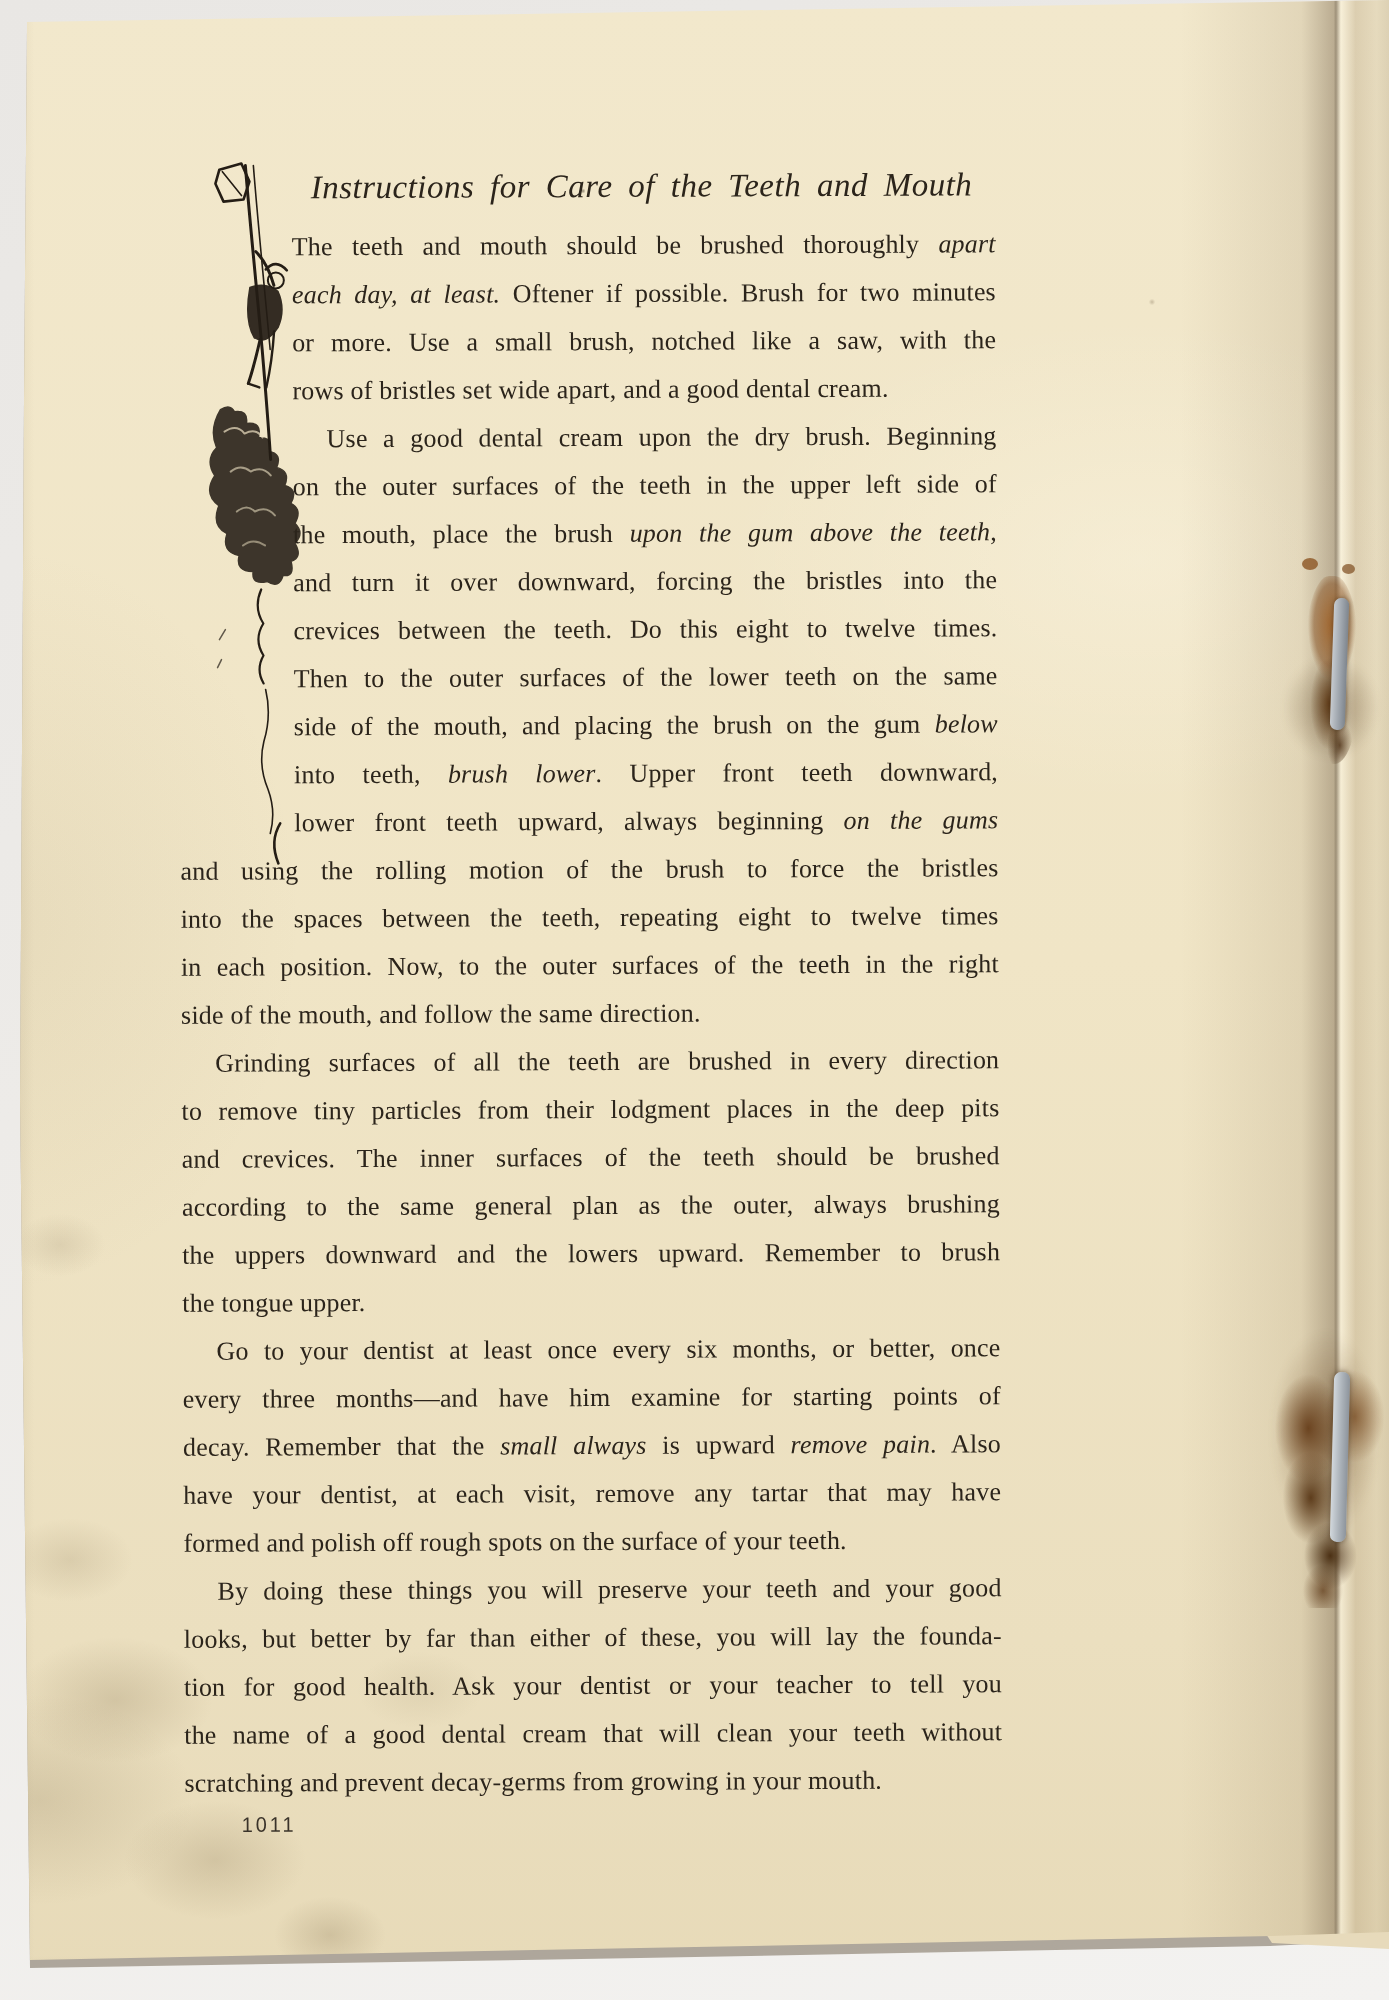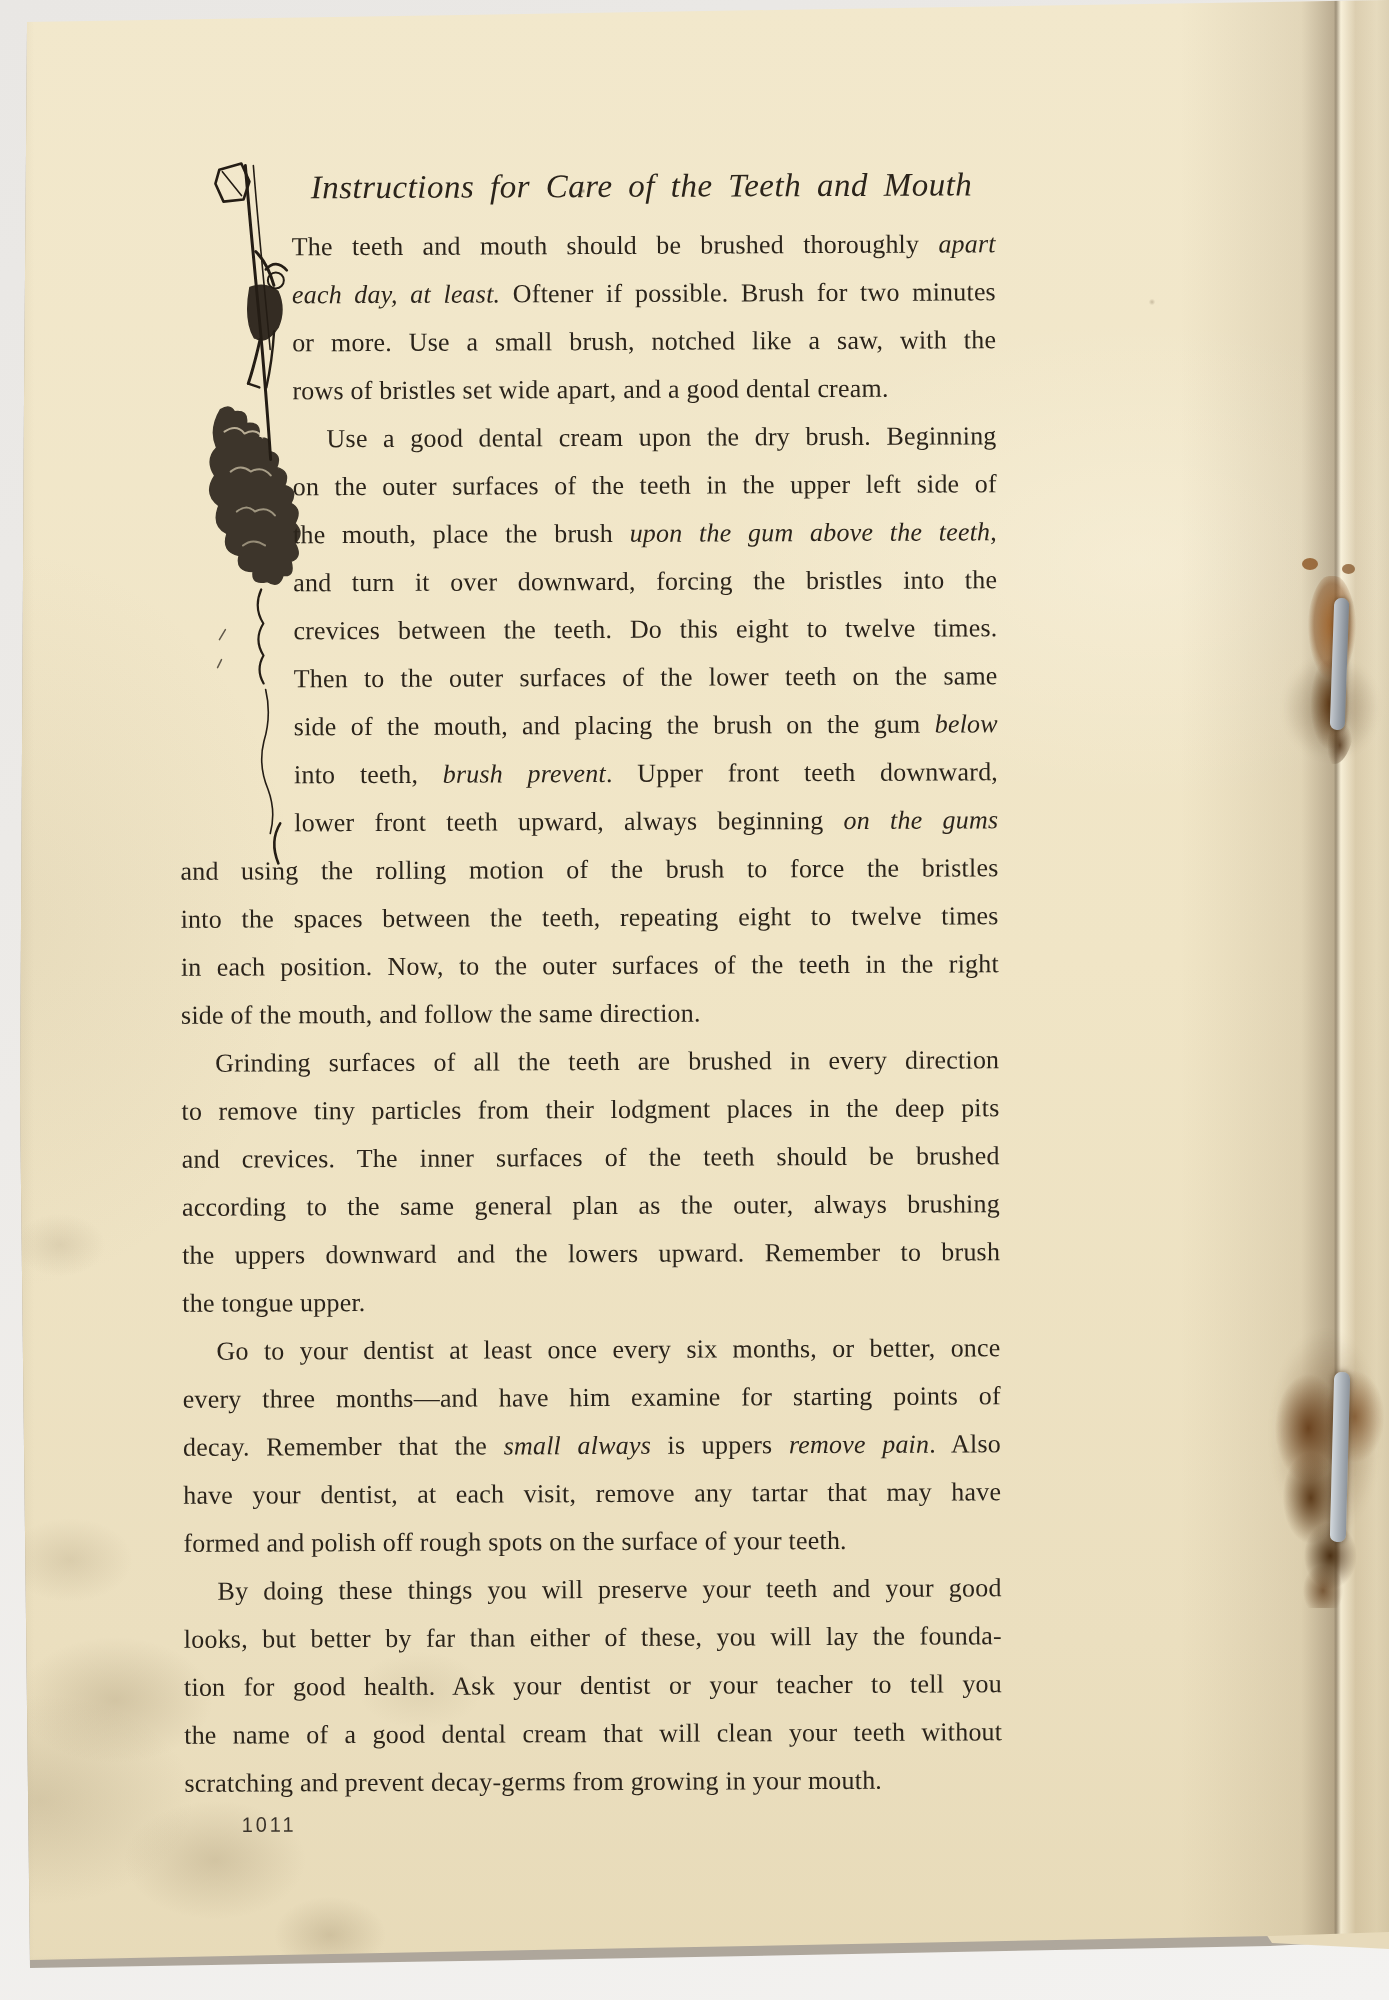--- a/index.html
+++ b/index.html
@@ -181,35 +181,35 @@
       <div class="line col"><span class="it">each day, at least.</span><span> Oftener if possible. Brush for two minutes</span></div>
       <div class="line col"><span>or more. Use a small brush, notched like a saw, with the</span></div>
       <div class="line col pend"><span>rows of bristles set wide apart, and a good dental cream.</span></div>
       <div class="line col pstart"><span>Use a good dental cream upon the dry brush. Beginning</span></div>
       <div class="line col"><span>on the outer surfaces of the teeth in the upper left side of</span></div>
       <div class="line col"><span>the mouth, place the brush </span><span class="it">upon the gum above the teeth</span><span>,</span></div>
       <div class="line col"><span>and turn it over downward, forcing the bristles into the</span></div>
       <div class="line col"><span>crevices between the teeth. Do this eight to twelve times.</span></div>
       <div class="line col"><span>Then to the outer surfaces of the lower teeth on the same</span></div>
       <div class="line col"><span>side of the mouth, and placing the brush on the gum </span><span class="it">below</span></div>
-      <div class="line col"><span>into teeth, </span><span class="it">brush prevent</span><span>. Upper front teeth downward,</span></div>
+      <div class="line col"><span>into teeth, </span><span class="it">brush lower</span><span>. Upper front teeth downward,</span></div>
       <div class="line col"><span>lower front teeth upward, always beginning </span><span class="it">on the gums</span></div>
       <div class="line"><span>and using the rolling motion of the brush to force the bristles</span></div>
       <div class="line"><span>into the spaces between the teeth, repeating eight to twelve times</span></div>
       <div class="line"><span>in each position. Now, to the outer surfaces of the teeth in the right</span></div>
       <div class="line pend"><span>side of the mouth, and follow the same direction.</span></div>
       <div class="line pstart"><span>Grinding surfaces of all the teeth are brushed in every direction</span></div>
       <div class="line"><span>to remove tiny particles from their lodgment places in the deep pits</span></div>
       <div class="line"><span>and crevices. The inner surfaces of the teeth should be brushed</span></div>
       <div class="line"><span>according to the same general plan as the outer, always brushing</span></div>
       <div class="line"><span>the uppers downward and the lowers upward. Remember to brush</span></div>
       <div class="line pend"><span>the tongue upper.</span></div>
       <div class="line pstart"><span>Go to your dentist at least once every six months, or better, once</span></div>
       <div class="line"><span>every three months—and have him examine for starting points of</span></div>
-      <div class="line"><span>decay. Remember that the </span><span class="it">small always</span><span> is uppers </span><span class="it">remove pain</span><span>. Also</span></div>
+      <div class="line"><span>decay. Remember that the </span><span class="it">small always</span><span> is upward </span><span class="it">remove pain</span><span>. Also</span></div>
       <div class="line"><span>have your dentist, at each visit, remove any tartar that may have</span></div>
       <div class="line pend"><span>formed and polish off rough spots on the surface of your teeth.</span></div>
       <div class="line pstart"><span>By doing these things you will preserve your teeth and your good</span></div>
       <div class="line"><span>looks, but better by far than either of these, you will lay the founda-</span></div>
       <div class="line"><span>tion for good health. Ask your dentist or your teacher to tell you</span></div>
       <div class="line"><span>the name of a good dental cream that will clean your teeth without</span></div>
       <div class="line pend"><span>scratching and prevent decay-germs from growing in your mouth.</span></div>
     </div>
 
   <div class="page-number">1011</div>

